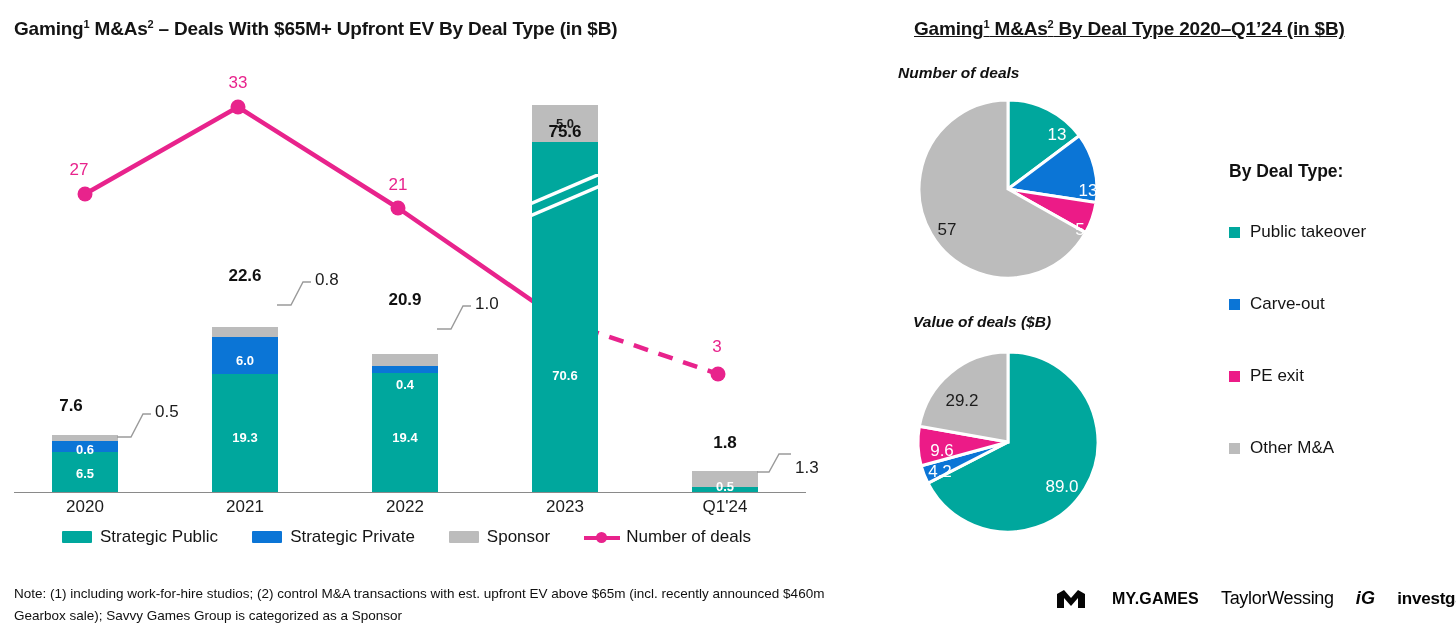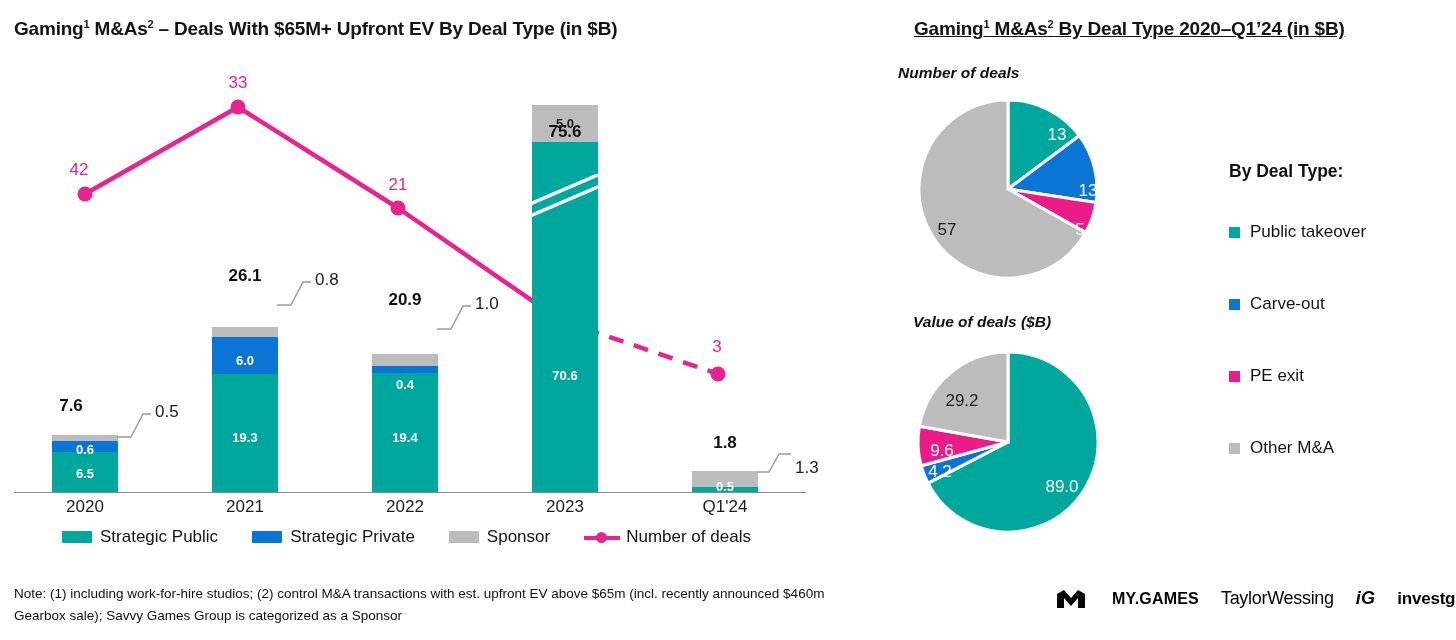--- a/index.html
+++ b/index.html
@@ -157,21 +157,21 @@
       <polyline points="85,144 238,57 398,158 560,270" fill="none" stroke="#e8238c" stroke-width="4.5" stroke-linejoin="round" stroke-linecap="round"></polyline>
       <polyline points="560,270 718,324" fill="none" stroke="#e8238c" stroke-width="4.5" stroke-dasharray="15,11" stroke-linecap="butt"></polyline>
       <circle cx="85" cy="144" r="7.5" fill="#e8238c"></circle>
       <circle cx="238" cy="57" r="7.5" fill="#e8238c"></circle>
       <circle cx="398" cy="158" r="7.5" fill="#e8238c"></circle>
       <circle cx="560" cy="270" r="7.5" fill="#e8238c"></circle>
       <circle cx="718" cy="324" r="7.5" fill="#e8238c"></circle>
     </svg>
   </div>
 
-  <div class="line-label" style="left:59px;  top:160px;">42</div>
+  <div class="line-label" style="left:59px;  top:160px;">27</div>
   <div class="line-label" style="left:218px; top:73px;">33</div>
   <div class="line-label" style="left:378px; top:175px;">21</div>
   <div class="line-label" style="left:537px; top:289px;">8</div>
   <div class="line-label" style="left:697px; top:337px;">3</div>
 
   <div style="position:absolute;left:52px;top:0;width:66px;height:492px;">
     <div class="seg seg-pub" style="height:40px;  bottom:0;"></div>
     <div class="seg seg-priv" style="height:11px;  bottom:40px;"></div>
     <div class="seg seg-spon" style="height:6px;   bottom:51px;"></div>
     <div class="seg-label" style="bottom:12px;">6.5</div>
@@ -183,21 +183,21 @@
   </svg>
   <div class="callout-val" style="left:155px; top:402px;">0.5</div>
 
   <div style="position:absolute;left:212px;top:0;width:66px;height:492px;">
     <div class="seg seg-pub" style="height:118px; bottom:0;"></div>
     <div class="seg seg-priv" style="height:37px;  bottom:118px;"></div>
     <div class="seg seg-spon" style="height:10px;  bottom:155px;"></div>
     <div class="seg-label" style="bottom:48px;">19.3</div>
     <div class="seg-label" style="bottom:125px;">6.0</div>
   </div>
-  <div class="bar-total" style="left:185px; top:266px;">26.1</div>
+  <div class="bar-total" style="left:185px; top:266px;">22.6</div>
   <svg style="position:absolute;left:277px;top:279px;" width="34" height="30">
     <polyline points="0,26 14,26 26,3 34,3" fill="none" stroke="#9a9a9a" stroke-width="1.4"></polyline>
   </svg>
   <div class="callout-val" style="left:315px; top:270px;">0.8</div>
 
   <div style="position:absolute;left:372px;top:0;width:66px;height:492px;">
     <div class="seg seg-pub" style="height:119px; bottom:0;"></div>
     <div class="seg seg-priv" style="height:7px;   bottom:119px;"></div>
     <div class="seg seg-spon" style="height:12px;  bottom:126px;"></div>
     <div class="seg-label" style="bottom:48px;">19.4</div>

